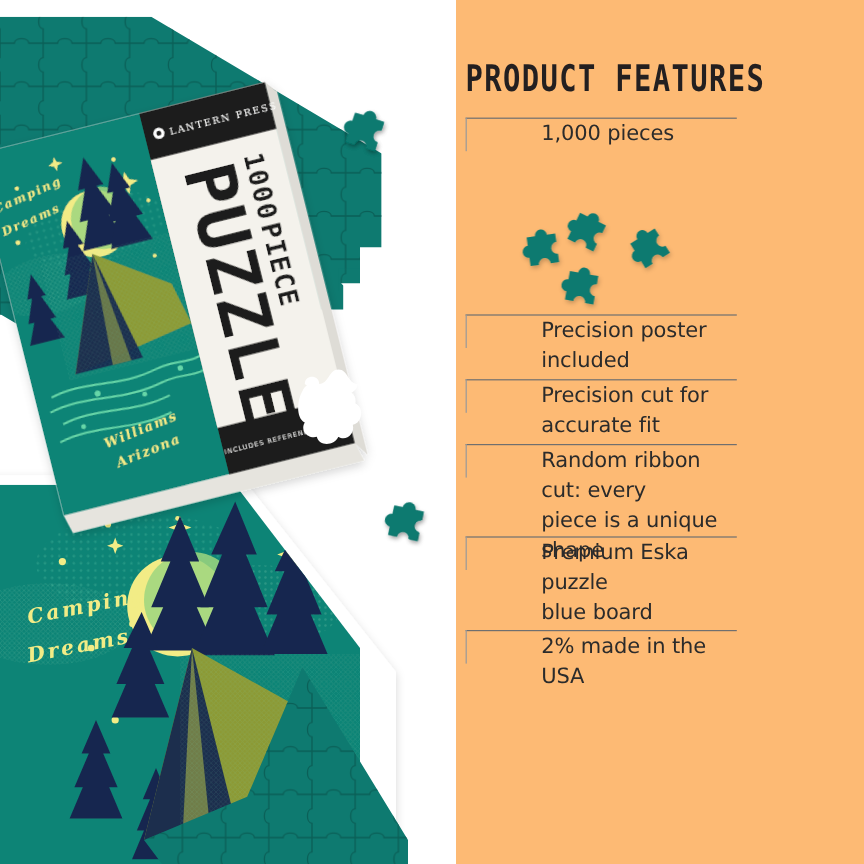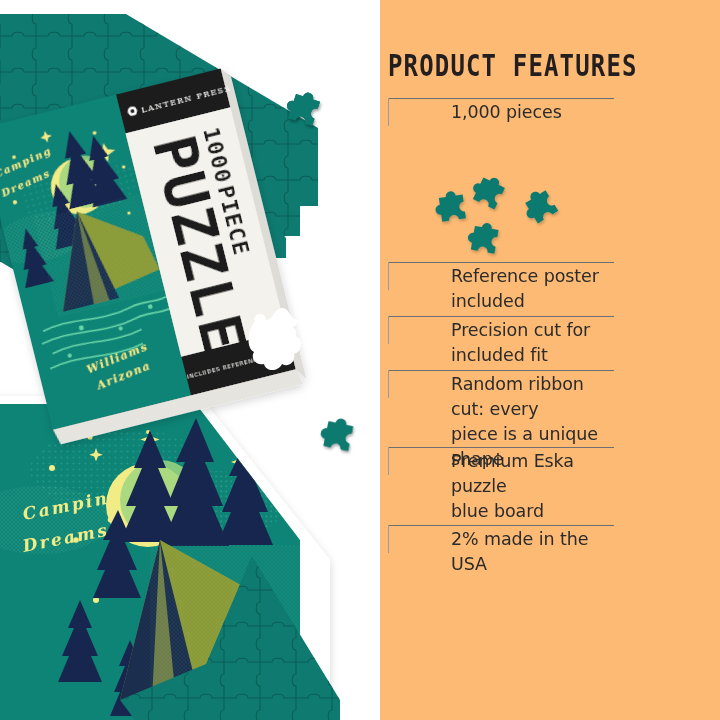--- a/index.html
+++ b/index.html
@@ -376,27 +376,27 @@
 
     <div class="feature" style="top:98px;">
       <div class="frule"></div>
       <div class="fstub"></div>
       <div class="ftext">1,000 pieces</div>
     </div>
 
     <div class="feature" style="top:262px;">
       <div class="frule"></div>
       <div class="fstub"></div>
-      <div class="ftext">Reference poster included</div>
+      <div class="ftext">Precision poster included</div>
     </div>
 
     <div class="feature" style="top:316px;">
       <div class="frule"></div>
       <div class="fstub"></div>
-      <div class="ftext">Precision cut for included fit</div>
+      <div class="ftext">Precision cut for accurate fit</div>
     </div>
 
     <div class="feature" style="top:370px;">
       <div class="frule"></div>
       <div class="fstub"></div>
       <div class="ftext">Random ribbon cut: every
 piece is a unique shape</div>
     </div>
 
     <div class="feature" style="top:447px;">

